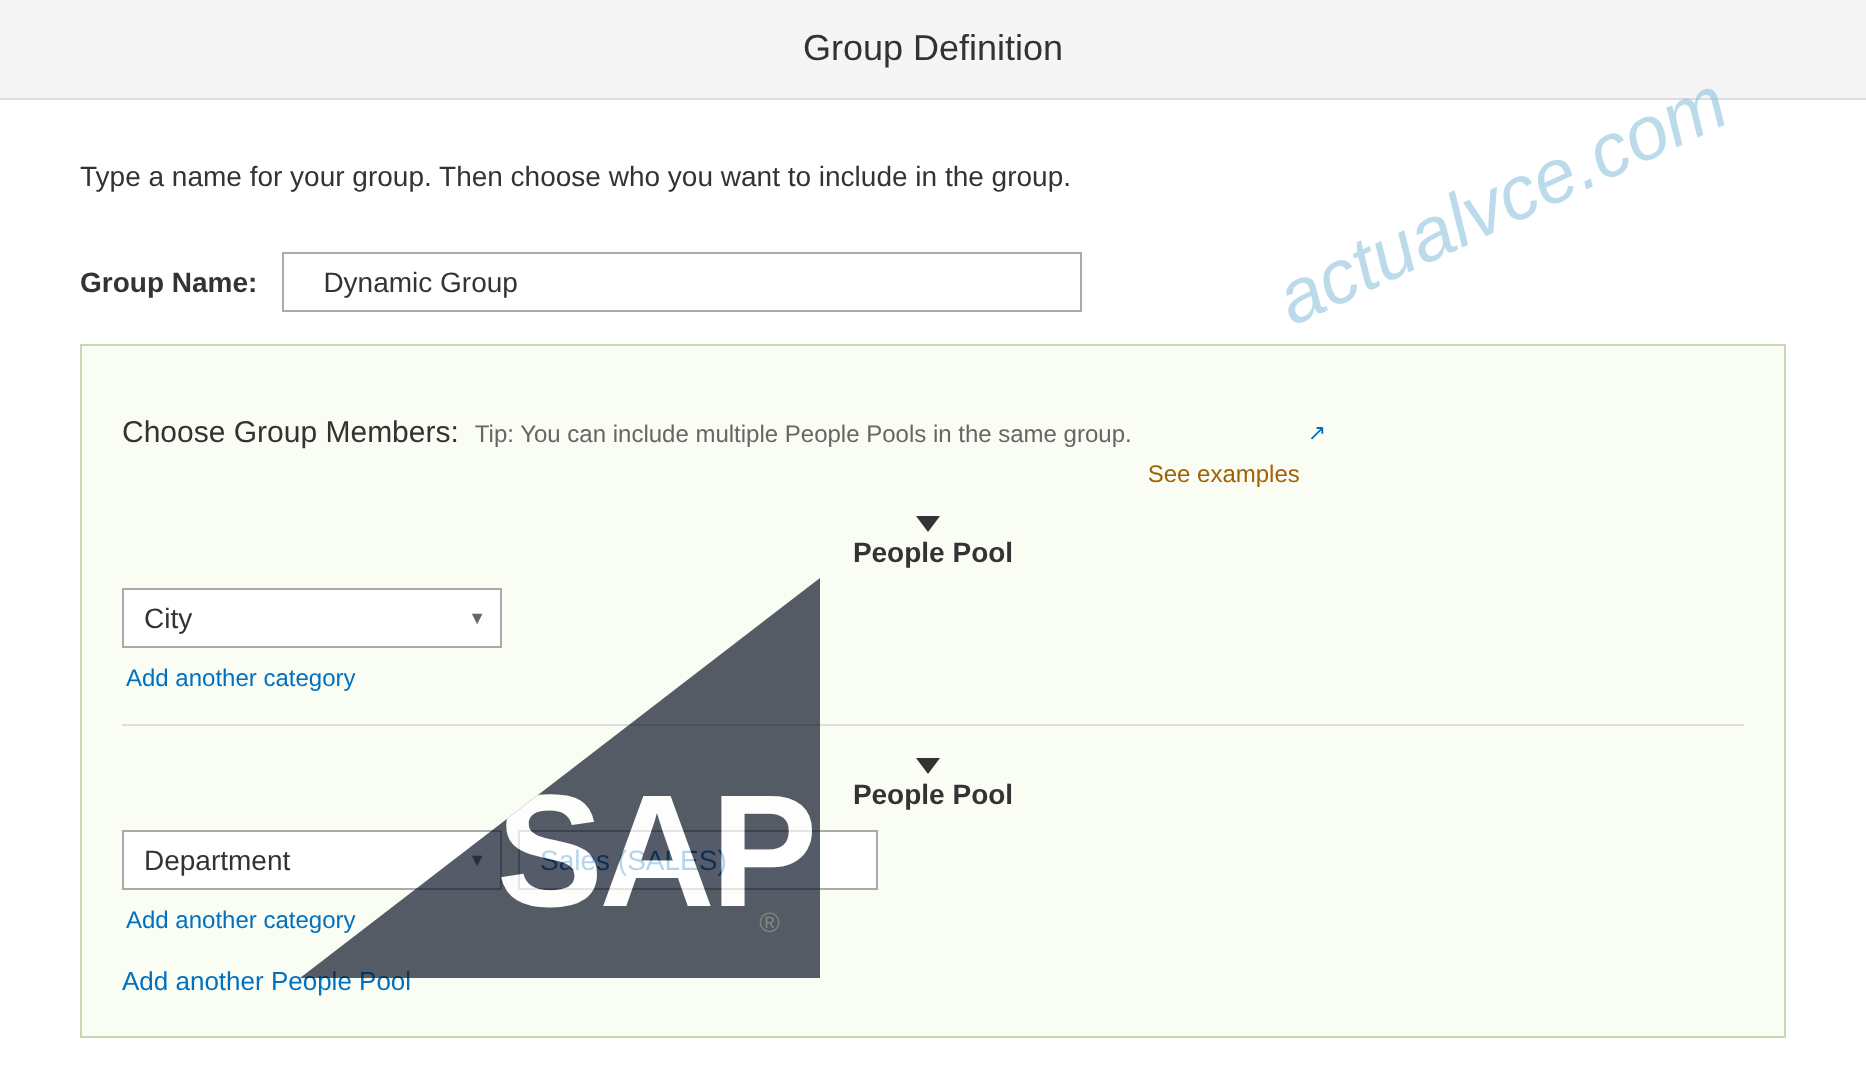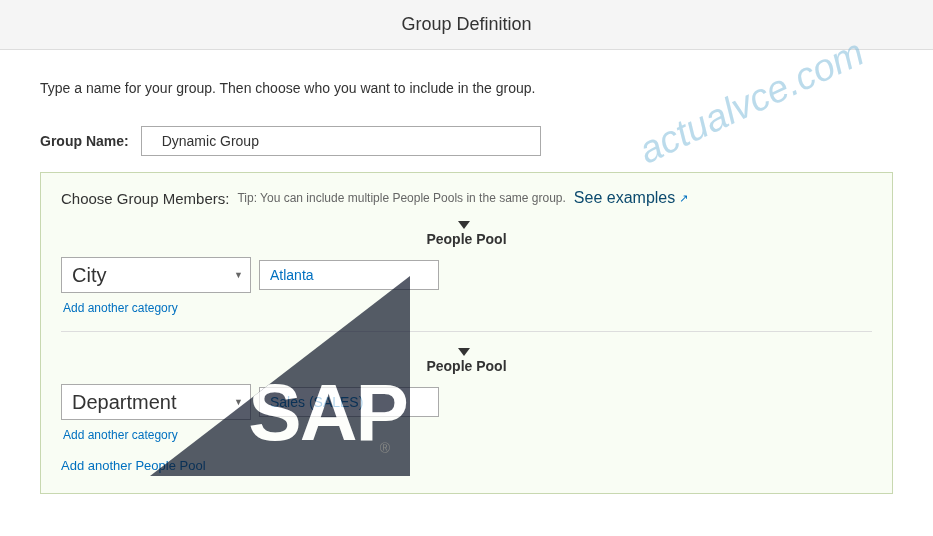--- a/index.html
+++ b/index.html
@@ -77,25 +77,26 @@
       font-weight: normal;
       font-size: 15px;
       color: #333;
       margin-right: 4px;
     }
     .tip-text {
       font-size: 12px;
       color: #666;
     }
     .see-examples-link {
-      font-size: 16px;
-      color: #0c4a6e;
+      font-size: 12px;
+      color: #a16207;
       text-decoration: none;
       cursor: pointer;
       margin-left: 4px;
+      margin-top: 41px;
     }
 
     
     .people-pool {
       margin-bottom: 16px;
     }
     .people-pool-title {
       display: flex;
       align-items: center;
       font-weight: bold;
@@ -118,21 +119,21 @@
     .pool-row {
       display: flex;
       align-items: center;
       gap: 8px;
       margin-bottom: 8px;
     }
 
     .category-select {
       border: 1px solid #aaa;
       padding: 6px 28px 6px 10px;
-      font-size: 20px;
+      font-size: 14px;
       color: #333;
       background: #fff;
       appearance: none;
       -webkit-appearance: none;
       cursor: pointer;
       width: 190px;
       position: relative;
       outline: none;
     }
 
@@ -270,21 +271,20 @@
       <div class="pool-row">
         <div class="select-wrapper">
           <select class="category-select">
             <option value="City" selected="">City</option>
             <option value="Department">Department</option>
             <option value="Country">Country</option>
             <option value="Division">Division</option>
             <option value="Location">Location</option>
           </select>
         </div>
-        <input class="value-input" type="text" value="Atlanta" style="">
       </div>
       <a class="add-category-link">Add another category</a>
     </div>
 
     <hr class="divider-line">
 
     <div class="people-pool">
       <div class="people-pool-title">
         <span class="triangle-icon"></span>
         <span>People Pool</span>

